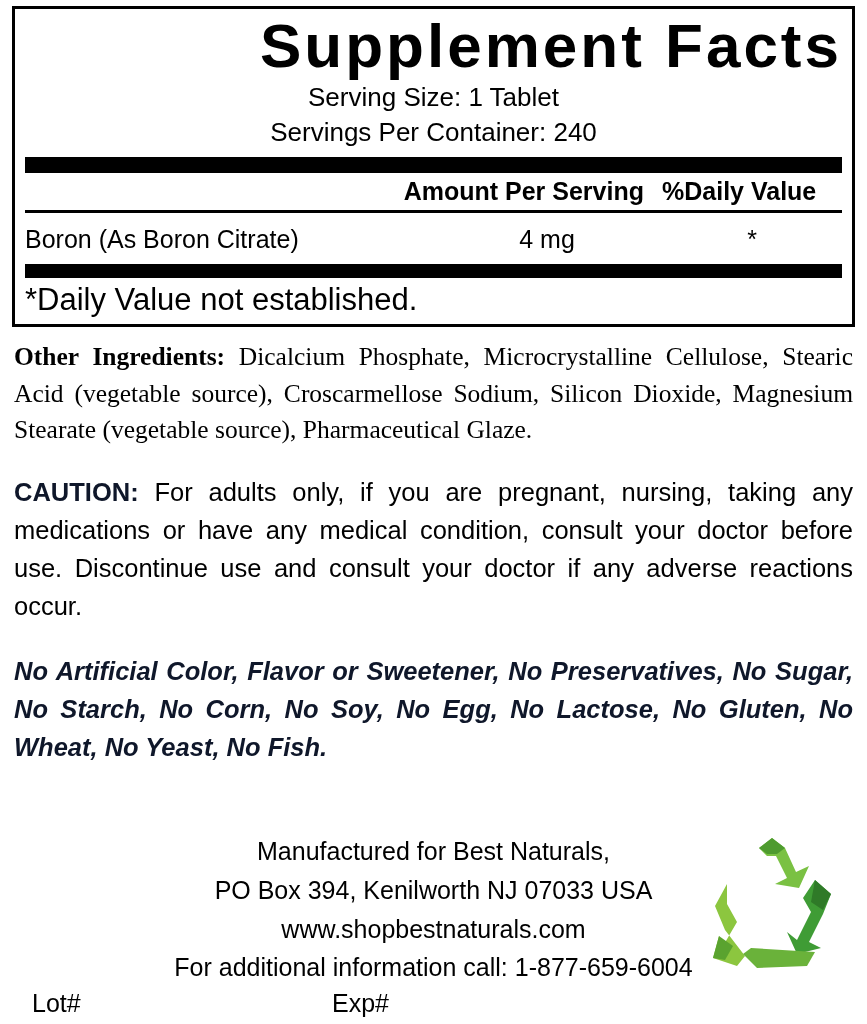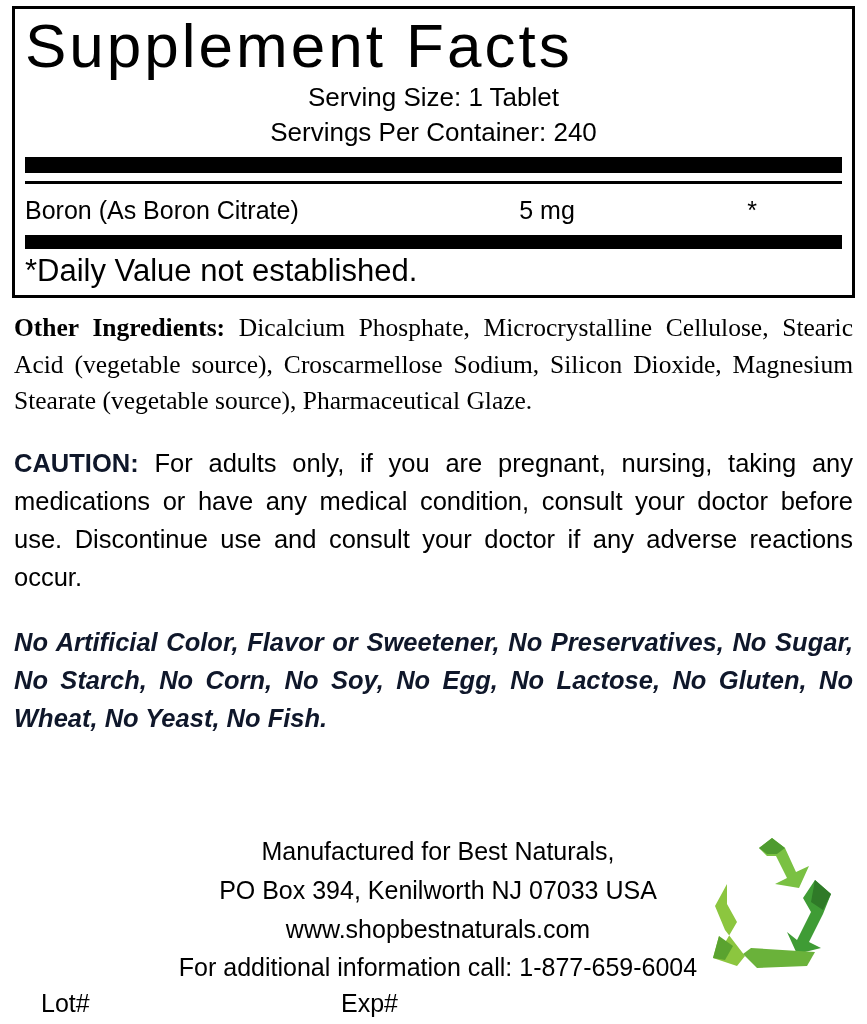--- a/index.html
+++ b/index.html
@@ -27,24 +27,24 @@
   
   .facts-panel {
     border: 3px solid #000;
     box-sizing: border-box;
     padding: 0 10px 4px 10px;
     margin: 0 4px;
   }
 
   .facts-title {
     font-size: 62px;
-    font-weight: normal;
+    font-weight: bold;
     letter-spacing: 3px;
     line-height: 1.05;
-    text-align: left;
+    text-align: right;
     margin: 4px 0 2px 0;
     white-space: nowrap;
   }
 
   .serving-line {
     font-size: 26px;
     line-height: 1.33;
     text-align: center;
   }
 
@@ -135,21 +135,21 @@
     font-style: italic;
     font-weight: bold;
     color: #0f172a;
     text-align: justify;
     margin: 26px 6px 0 6px;
   }
 
   
   .footer {
     position: absolute;
-    left: 9px;
+    left: 0;
     right: 0;
     bottom: 6px;
     padding: 0 14px;
     box-sizing: border-box;
   }
   .footer-inner {
     position: relative;
   }
   .footer-lines {
     text-align: center;
@@ -189,27 +189,29 @@
   <div class="facts-panel">
 
     <div class="facts-title">Supplement Facts</div>
 
     <div class="serving-line">Serving Size: 1 Tablet</div>
     <div class="serving-line">Servings Per Container: 240</div>
 
     <div class="bar-thick"></div>
 
     <div class="amount-row">
+      <span class="amt">Amount Per Serving</span>
+      <span class="dv">%Daily Value</span>
     </div>
 
     <div class="rule-thin"></div>
 
     <div class="nutrient-row">
       <span class="nut-name">Boron (As Boron Citrate)</span>
-      <span class="nut-amount">5 mg</span>
+      <span class="nut-amount">4 mg</span>
       <span class="nut-dv">*</span>
     </div>
 
     <div class="bar-medium"></div>
 
     <div class="footnote">*Daily Value not established.</div>
   </div>
 
   <div class="other-ing">
     <span class="oi-label">Other Ingredients:</span><span> Dicalcium Phosphate, Microcrystalline Cellulose, Stearic Acid (vegetable source), Croscarmellose Sodium, Silicon Dioxide, Magnesium Stearate (vegetable source), Pharmaceutical Glaze.</span>

